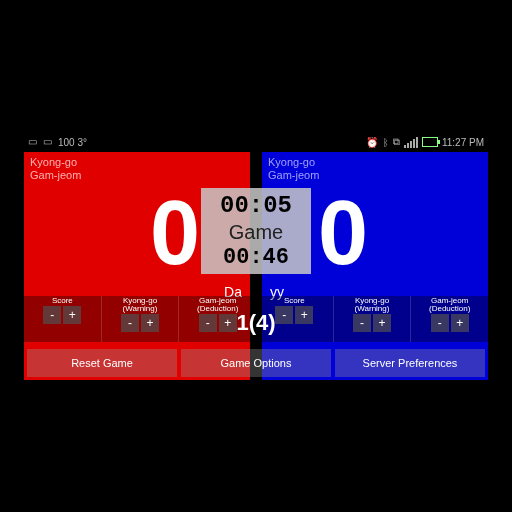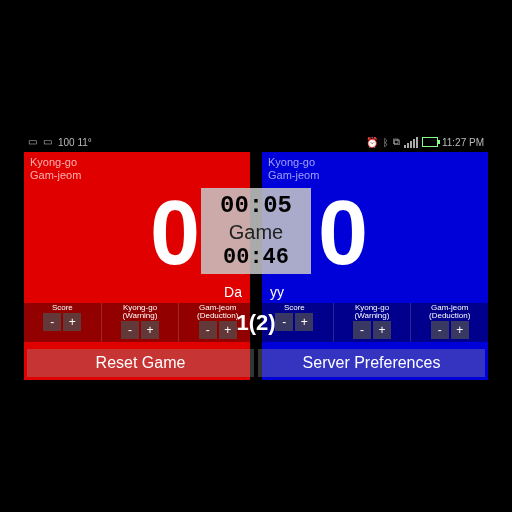--- a/index.html
+++ b/index.html
@@ -13,28 +13,28 @@
 .side { flex: 1; position: relative; padding: 4px 6px; }
 .red { background: #e00000; }
 .blue { background: #0000d8; }
 .penalty-labels { font-size: 11px; line-height: 13px; }
 .big-score { position: absolute; font-size: 90px; font-weight: bold; color: #fff; top: 30px; }
 .red .big-score { right: 50px; }
 .blue .big-score { left: 56px; right: auto; }
 .player-name { position: absolute; bottom: 80px; font-size: 14px; color: #ffffff; }
 .red .player-name { right: 8px; }
 .blue .player-name { left: 8px; margin-top: 14px; }
-.controls-row { position: absolute; bottom: 38px; left: 0; right: 0; height: 39px; display: flex; background: rgba(0,0,0,0.35); }
+.controls-row { position: absolute; bottom: 38px; left: 0; right: 0; height: 46px; display: flex; background: rgba(0,0,0,0.35); }
 .ctrl-group { flex: 1; display: flex; flex-direction: column; align-items: center; border-left: 1px solid rgba(255,255,255,0.15); }
 .ctrl-group:first-child { border-left: none; }
 .ctrl-label { font-size: 8px; color: #fff; line-height: 8px; text-align: center; margin-top: 1px; }
 .ctrl-buttons { display: flex; gap: 2px; margin-top: 1px; }
 .ctrl-btn { width: 18px; height: 18px; background: rgba(80,80,80,0.7); color: #fff; border: none; font-size: 12px; line-height: 18px; text-align: center; cursor: pointer; }
 .bottom-row { position: absolute; bottom: 0; left: 0; right: 0; height: 34px; display: flex; gap: 4px; padding: 3px; }
-.bottom-btn { flex: 1; background: rgba(150,150,150,0.35); color: #fff; border: none; font-size: 16px; cursor: pointer; }
+.bottom-btn { flex: 1; background: rgba(150,150,150,0.35); color: #fff; border: none; font-size: 11px; cursor: pointer; }
 .center-panel { position: absolute; left: 50%; top: 36px; transform: translateX(-50%); width: 110px; background: rgba(200,200,200,0.85); text-align: center; padding: 4px 4px; z-index: 5; }
 .timer-main { font-size: 24px; font-weight: bold; color: #000; font-family: 'Courier New', monospace; }
 .game-status { font-size: 20px; font-weight: normal; color: #222; line-height: 22px; padding: 2px 0; }
 .timer-sub { font-size: 22px; font-weight: bold; color: #000; font-family: 'Courier New', monospace; }
 .round { position: absolute; left: 50%; transform: translateX(-50%); top: 158px; font-size: 22px; font-weight: bold; color: #fff; z-index: 4; }
 .battery { width: 16px; height: 10px; border: 1px solid #8f8; position: relative; }
 .battery::after { content: ''; position: absolute; right: -3px; top: 2px; width: 2px; height: 4px; background: #8f8; }
 .battery-fill { background: #6e6; height: 100%; width: 90%; }
 .signal { display: flex; align-items: flex-end; gap: 1px; height: 11px; }
 .signal span { width: 2px; background: #aaa; }
@@ -42,21 +42,21 @@
 </style>
 </head>
 <body>
 
 <div class="screen">
 
   <div class="statusbar">
     <div class="status-left">
       <span class="sb-icon">▭</span>
       <span class="sb-icon">▭</span>
-      <span>100  11°</span>
+      <span>100  3°</span>
     </div>
     <div class="status-right">
       <span>⏰</span>
       <span>ᛒ</span>
       <span>⧉</span>
       <span class="signal">
           <span></span>
           <span></span>
           <span></span>
           <span></span>
@@ -87,21 +87,21 @@
       <div class="player-name">yy</div>
     </div>
 
     <div class="center-panel">
       <div class="timer-main">00:05</div>
       <div class="game-status">
         <div>Game</div>
       </div>
       <div class="timer-sub">00:46</div>
     </div>
-    <div class="round">1(2)</div>
+    <div class="round">1(4)</div>
 
     <div class="controls-row" style="left:0;width:50%;">
       <div class="ctrl-group">
         <div class="ctrl-label">Score</div>
         <div class="ctrl-buttons">
           <button class="ctrl-btn">-</button>
           <button class="ctrl-btn">+</button>
         </div>
       </div>
       <div class="ctrl-group">
@@ -139,17 +139,18 @@
         <div class="ctrl-label"><span>Gam-jeom</span><br><span>(Deduction)</span></div>
         <div class="ctrl-buttons">
           <button class="ctrl-btn">-</button>
           <button class="ctrl-btn">+</button>
         </div>
       </div>
     </div>
 
     <div class="bottom-row">
       <button class="bottom-btn">Reset Game</button>
+      <button class="bottom-btn">Game Options</button>
       <button class="bottom-btn">Server Preferences</button>
     </div>
 
   </div>
 </div>
 
 </body></html>

